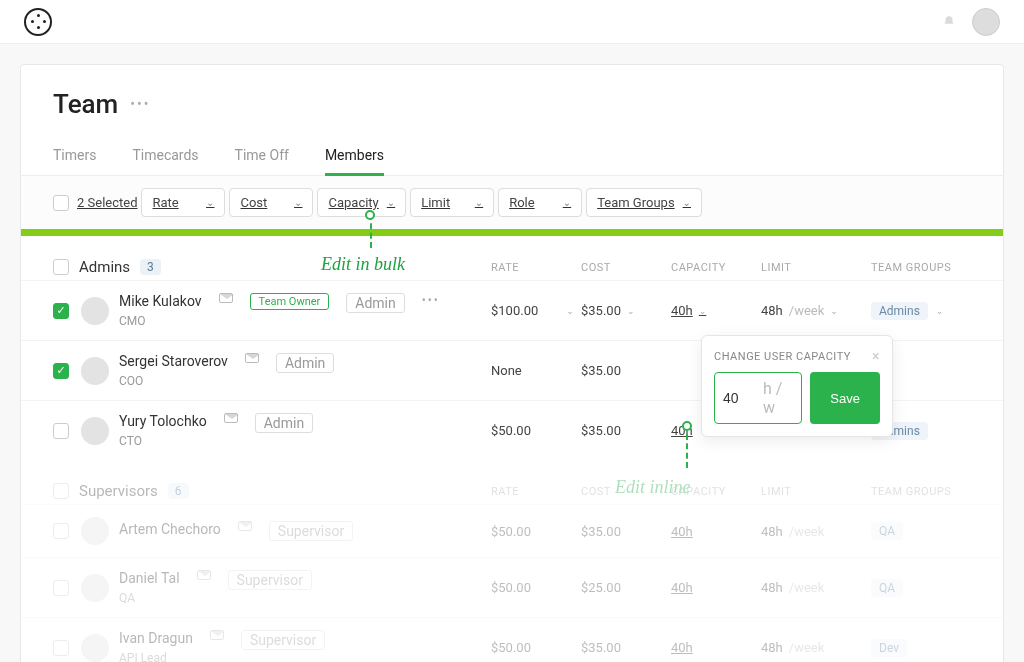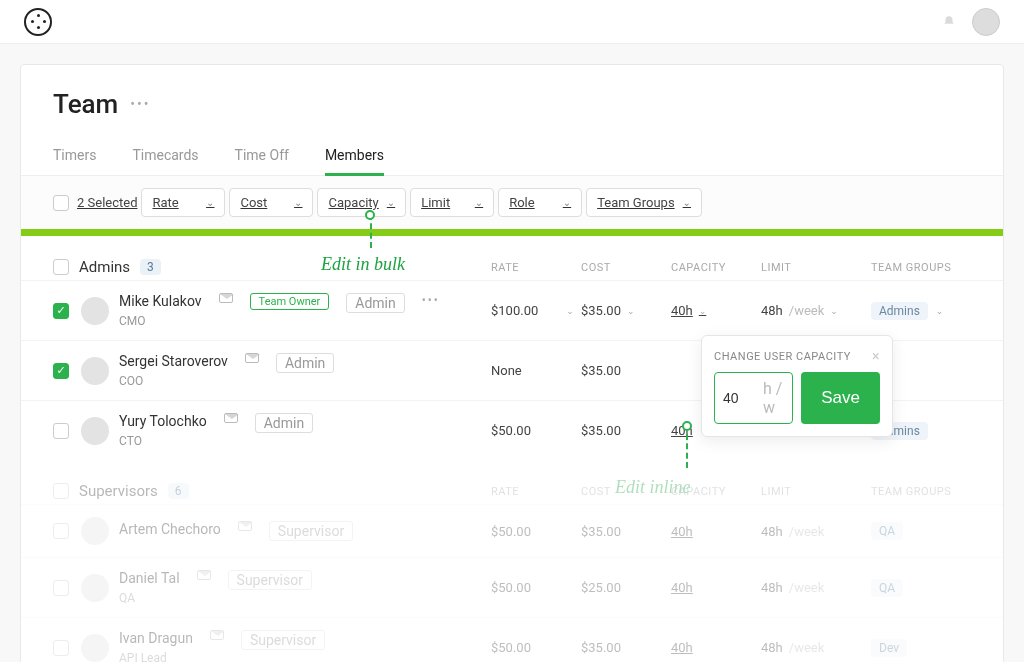--- a/index.html
+++ b/index.html
@@ -55,21 +55,21 @@
   .bulk-annot { left:300px; top:18px; }
   .inline-annot { left:594px; top:17px; }
   .dash-line { position:absolute; border-left:2px dashed #2bb24c; }
   .popover { position:absolute; right:110px; top:-6px; width:192px; background:#fff; border:1px solid #e5e5e5; border-radius:6px; box-shadow:0 4px 16px rgba(0,0,0,.08); padding:12px; z-index:5; }
   .pop-head { display:flex; justify-content:space-between; align-items:center; font-size:11px; letter-spacing:.5px; color:#888; margin-bottom:8px; }
   .pop-close { color:#ccc; cursor:pointer; font-size:14px; }
   .pop-row { display:flex; gap:8px; }
   .pop-input { flex:1; border:1px solid #2bb24c; border-radius:4px; padding:6px 8px; display:flex; align-items:center; justify-content:space-between; }
   .pop-input input { border:none; outline:none; width:40px; font-size:14px; color:#333; }
   .pop-input .unit2 { color:#bbb; font-size:16px; }
-  .pop-save { background:#2bb24c; color:#fff; border:none; border-radius:4px; padding:6px 20px; cursor:pointer; font-size:17px; }
+  .pop-save { background:#2bb24c; color:#fff; border:none; border-radius:4px; padding:6px 20px; cursor:pointer; font-size:13px; }
   .dot-circle{width:10px;height:10px;border:2px solid #2bb24c;border-radius:50%;background:#fff;position:absolute;}
 </style>
 </head>
 <body>
 
 <div class="topbar">
   <div class="logo"></div>
   <div class="top-right">
     <svg class="bell" viewBox="0 0 24 24">
         <path fill="#888" d="M12 2a6 6 0 00-6 6v4l-2 3h16l-2-3V8a6 6 0 00-6-6z"></path>

